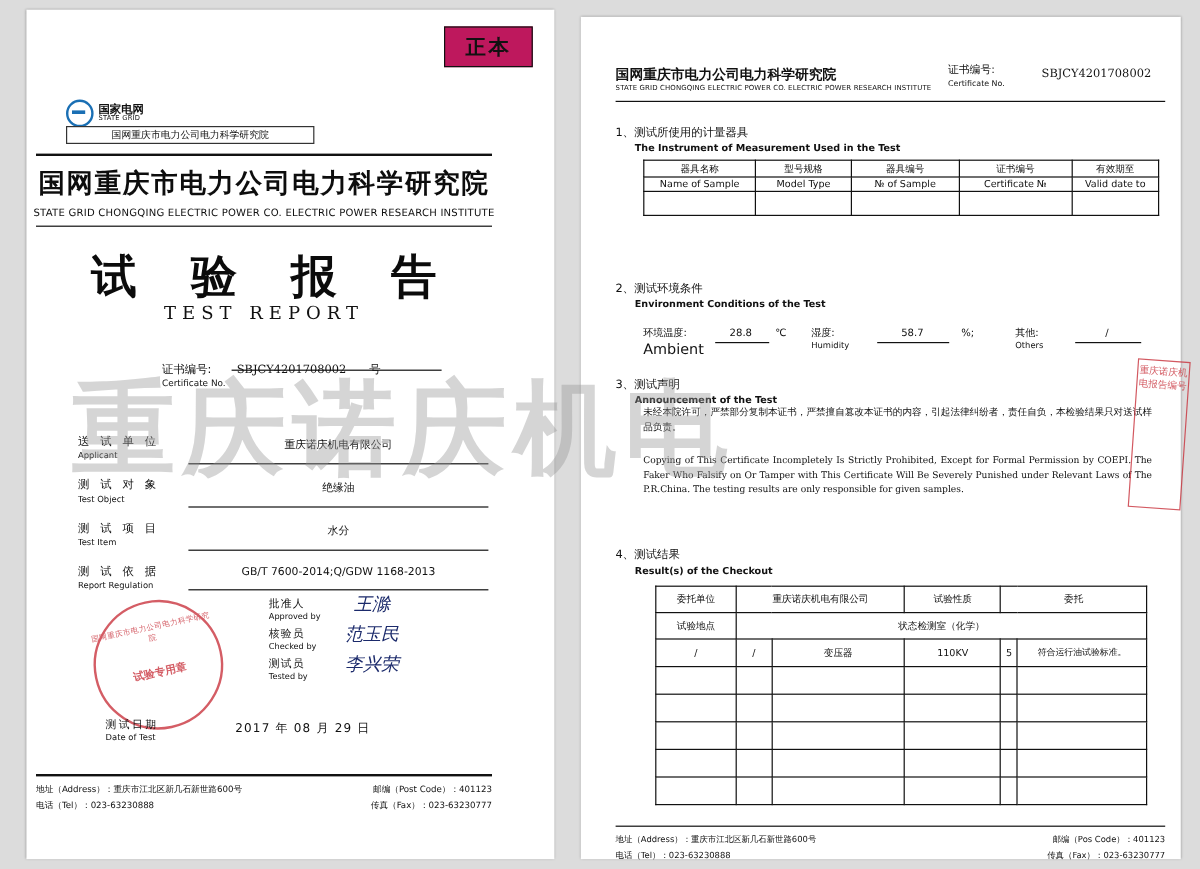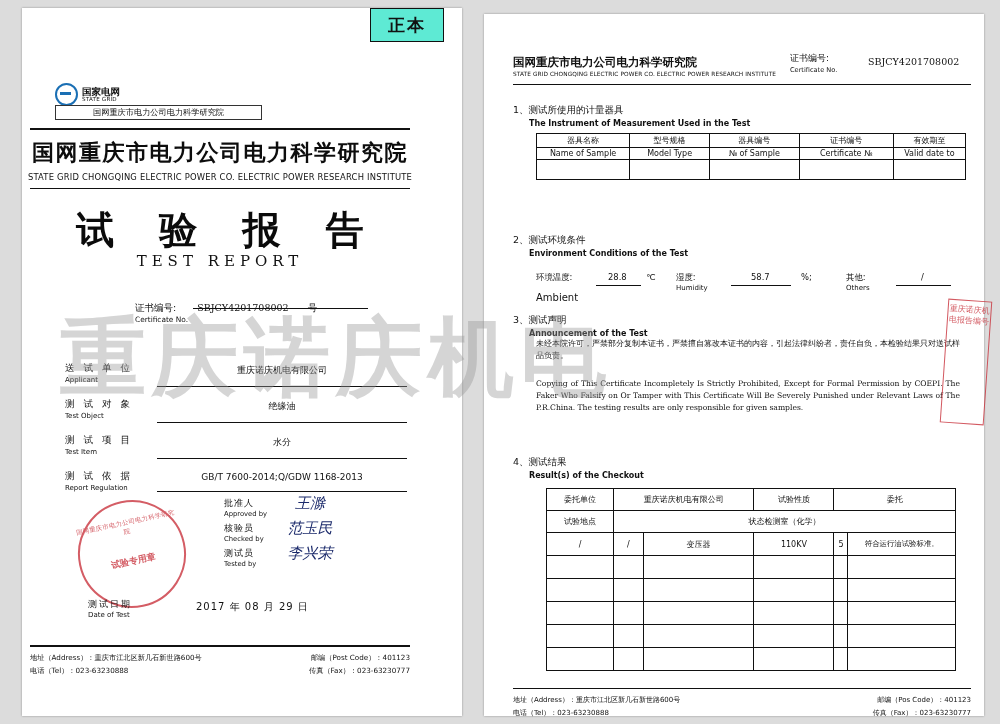--- a/index.html
+++ b/index.html
@@ -8,24 +8,24 @@
     background:#dcdcdc;
     font-family:"DejaVu Sans","Liberation Sans",sans-serif;
     position:relative;overflow:hidden;
   }
   .page{position:absolute;background:#fff;}
   
   #left-page{left:22px;top:8px;width:440px;height:708px;box-shadow:0 0 2px rgba(0,0,0,.35);}
   #right-page{left:484px;top:14px;width:500px;height:702px;box-shadow:0 0 2px rgba(0,0,0,.35);}
 
   .zhengben{
-    position:absolute;left:370px;top:8px;width:72px;height:32px;
+    position:absolute;left:370px;top:22px;width:72px;height:32px;
     border:1.5px solid #111;display:flex;align-items:center;justify-content:center;
     font-family:Liberation Serif, serif;
-    font-size:17px;font-weight:bold;letter-spacing:2px;color:#111;background:#5eead4;
+    font-size:17px;font-weight:bold;letter-spacing:2px;color:#111;background:#be185d;
   }
 
   .sg-logo{position:absolute;left:55px;top:83px;display:flex;align-items:center;gap:4px;}
   .sg-mark{width:19px;height:19px;border-radius:50%;border:2px solid #1a6fb4;position:relative;}
   .sg-mark:after{content:"";position:absolute;left:3px;top:7px;width:11px;height:3px;background:#1a6fb4;}
   .sg-txt1{font-size:9.5px;font-weight:bold;color:#111;line-height:1.05;}
   .sg-txt2{font-size:5.6px;color:#111;letter-spacing:.2px;}
 
   .org-bar{
     position:absolute;left:55px;top:105px;width:205px;height:13px;
@@ -305,21 +305,21 @@
 </tbody>
   </table>
 
 <div class="sec" style="top:228px;">
   <span class="cn">2、</span><span class="cn">测试环境条件</span>
   <span class="en">Environment Conditions of the Test</span>
 </div>
 
 <div class="env-row">
   <span style="left:0;top:0;">环境温度:</span>
-  <span style="left:0;top:12px;font-size:10px;margin-top:8px;">Ambient</span>
+  <span style="left:0;top:12px;font-size:12px;">Ambient</span>
   <span style="left:72px;top:0;">28.8</span>
   <span style="left:110px;top:0;">℃</span>
   <span style="left:140px;top:0;">湿度:</span>
   <span style="left:140px;top:12px;font-size:7px;">Humidity</span>
   <span style="left:215px;top:0;">58.7</span>
   <span style="left:265px;top:0;">%;</span>
   <span style="left:310px;top:0;">其他:</span>
   <span style="left:310px;top:12px;font-size:7px;">Others</span>
   <span style="left:385px;top:0;">/</span>
   <span class="env-u" style="left:60px;top:13px;width:45px;"></span>

